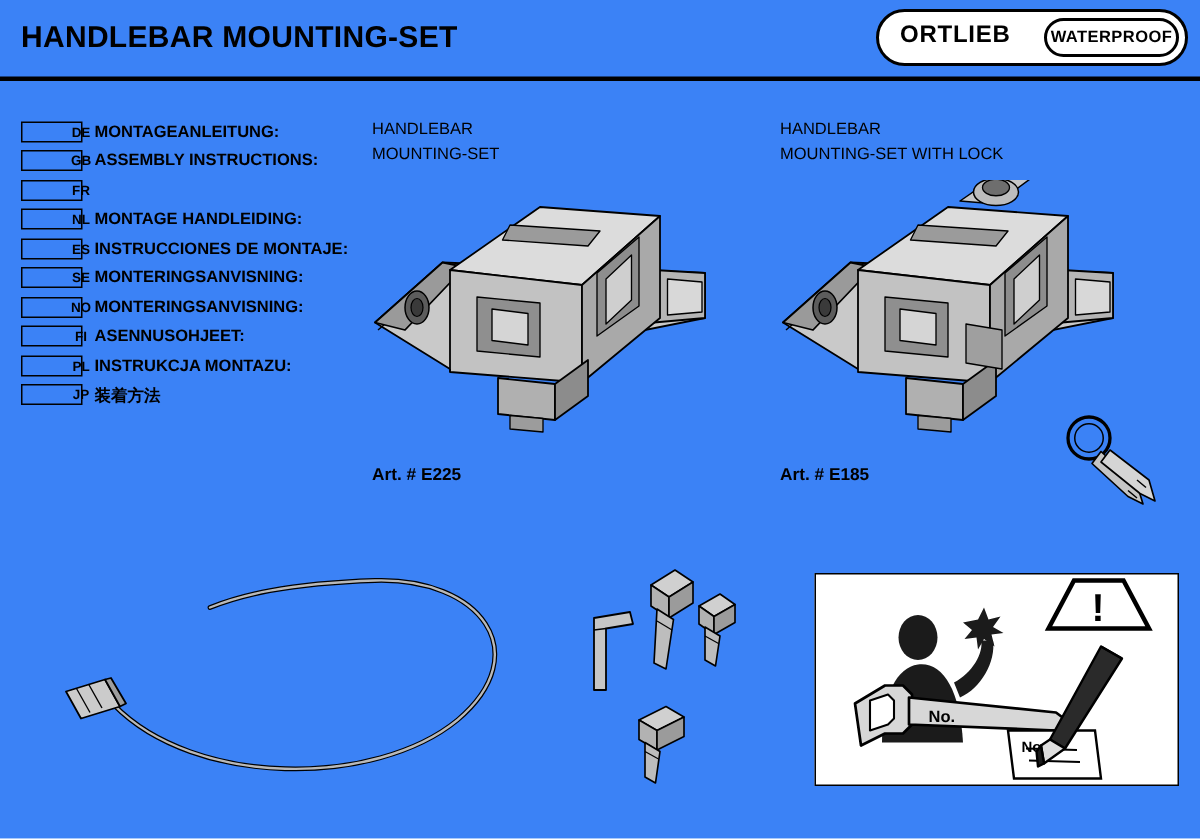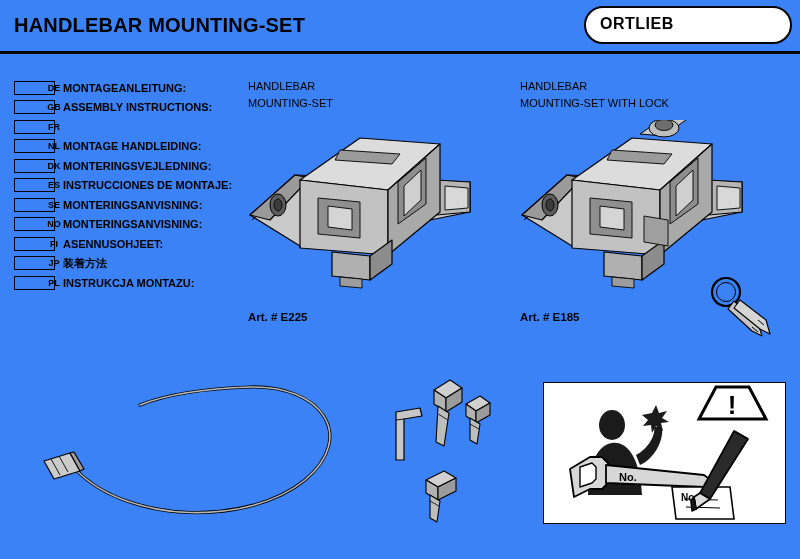--- a/index.html
+++ b/index.html
@@ -147,66 +147,63 @@
 </style>
 </head>
 <body>
 
 <div id="page">
 
   <div id="header">
     <div id="doc-title">HANDLEBAR MOUNTING-SET</div>
     <div id="brand-box">
       <div id="brand-name">ORTLIEB</div>
+      <div id="brand-sub">WATERPROOF</div>
     </div>
   </div>
 
   <div id="lang-list">
     <div class="lang-row">
       <span class="lang-code">DE</span>
       <span class="lang-text">MONTAGEANLEITUNG:</span>
     </div>
     <div class="lang-row">
       <span class="lang-code">GB</span>
       <span class="lang-text">ASSEMBLY INSTRUCTIONS:</span>
     </div>
     <div class="lang-row">
       <span class="lang-code">FR</span>
     </div>
     <div class="lang-row">
       <span class="lang-code">NL</span>
       <span class="lang-text">MONTAGE HANDLEIDING:</span>
     </div>
     <div class="lang-row">
-      <span class="lang-code">DK</span>
-      <span class="lang-text">MONTERINGSVEJLEDNING:</span>
-    </div>
-    <div class="lang-row">
       <span class="lang-code">ES</span>
       <span class="lang-text">INSTRUCCIONES DE MONTAJE:</span>
     </div>
     <div class="lang-row">
       <span class="lang-code">SE</span>
       <span class="lang-text">MONTERINGSANVISNING:</span>
     </div>
     <div class="lang-row">
       <span class="lang-code">NO</span>
       <span class="lang-text">MONTERINGSANVISNING:</span>
     </div>
     <div class="lang-row">
       <span class="lang-code">FI</span>
       <span class="lang-text">ASENNUSOHJEET:</span>
     </div>
     <div class="lang-row">
+      <span class="lang-code">PL</span>
+      <span class="lang-text">INSTRUKCJA MONTAZU:</span>
+    </div>
+    <div class="lang-row">
       <span class="lang-code">JP</span>
       <span class="lang-text">装着方法</span>
-    </div>
-    <div class="lang-row">
-      <span class="lang-code">PL</span>
-      <span class="lang-text">INSTRUKCJA MONTAZU:</span>
     </div>
   </div>
 
   <div id="product-1" class="product-col">
     <div class="prod-title">HANDLEBAR</div>
     <div class="prod-title">MOUNTING-SET</div>
   </div>
 
   <div id="product-2" class="product-col">
     <div class="prod-title">HANDLEBAR</div>

